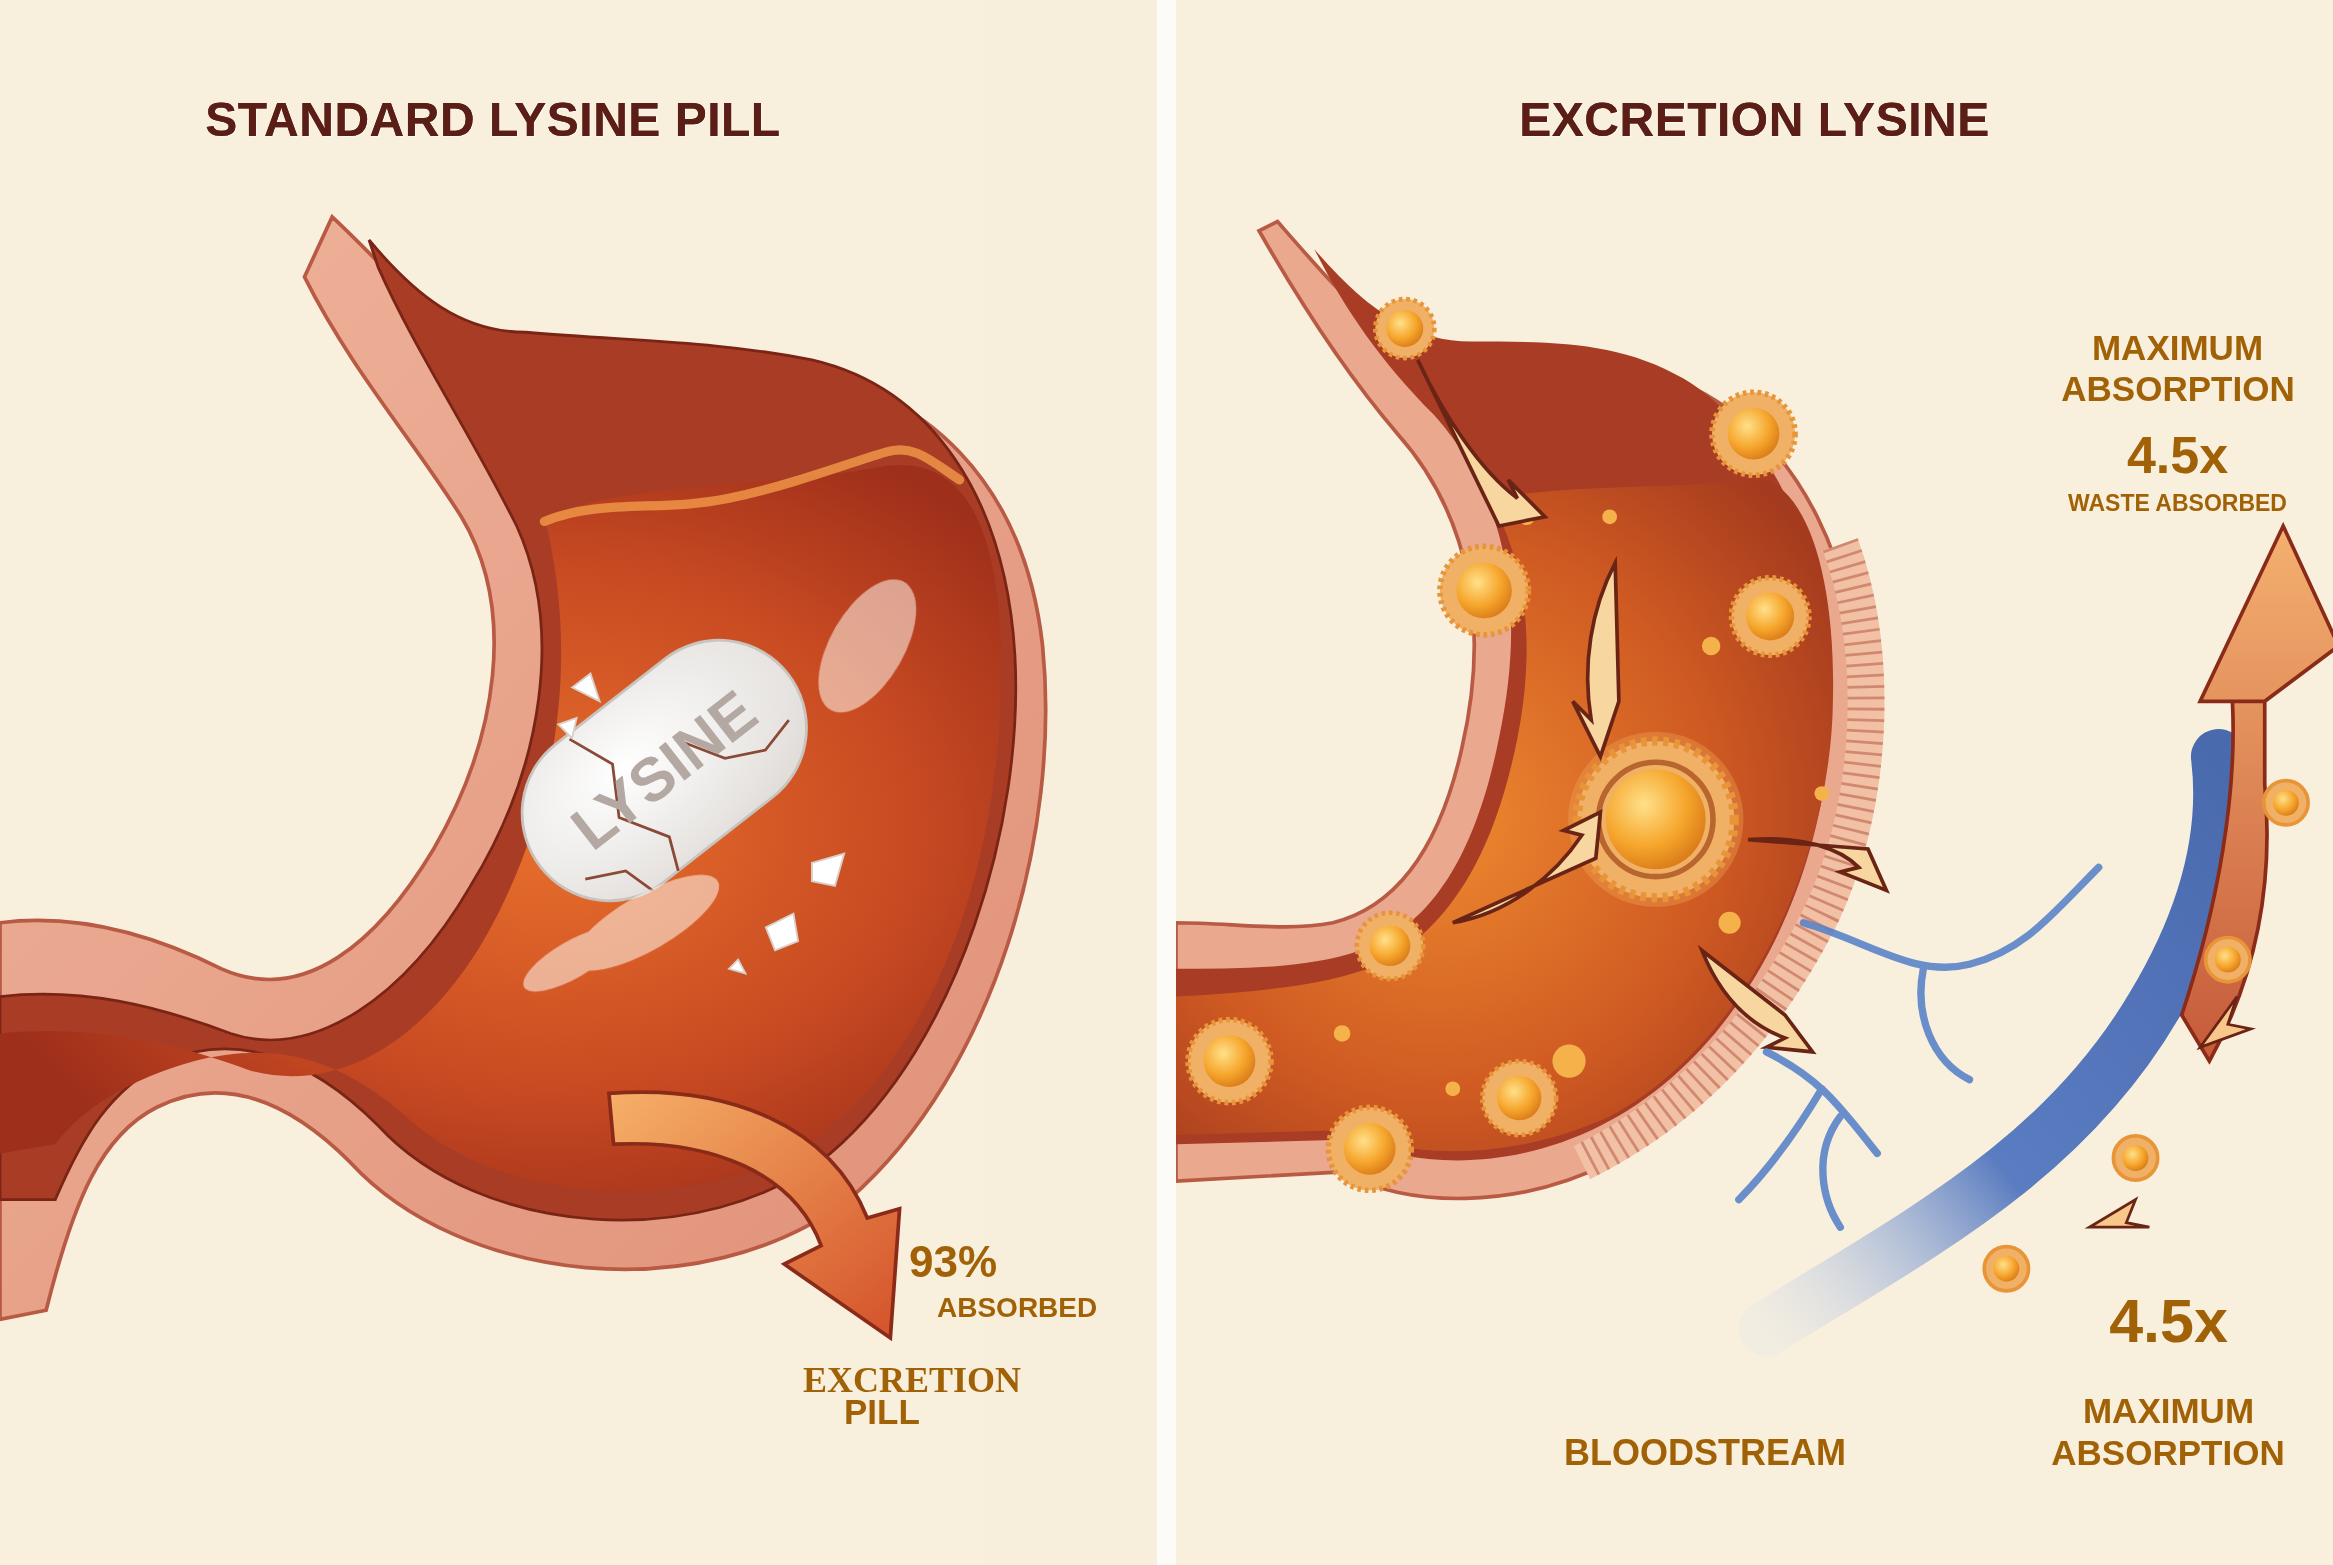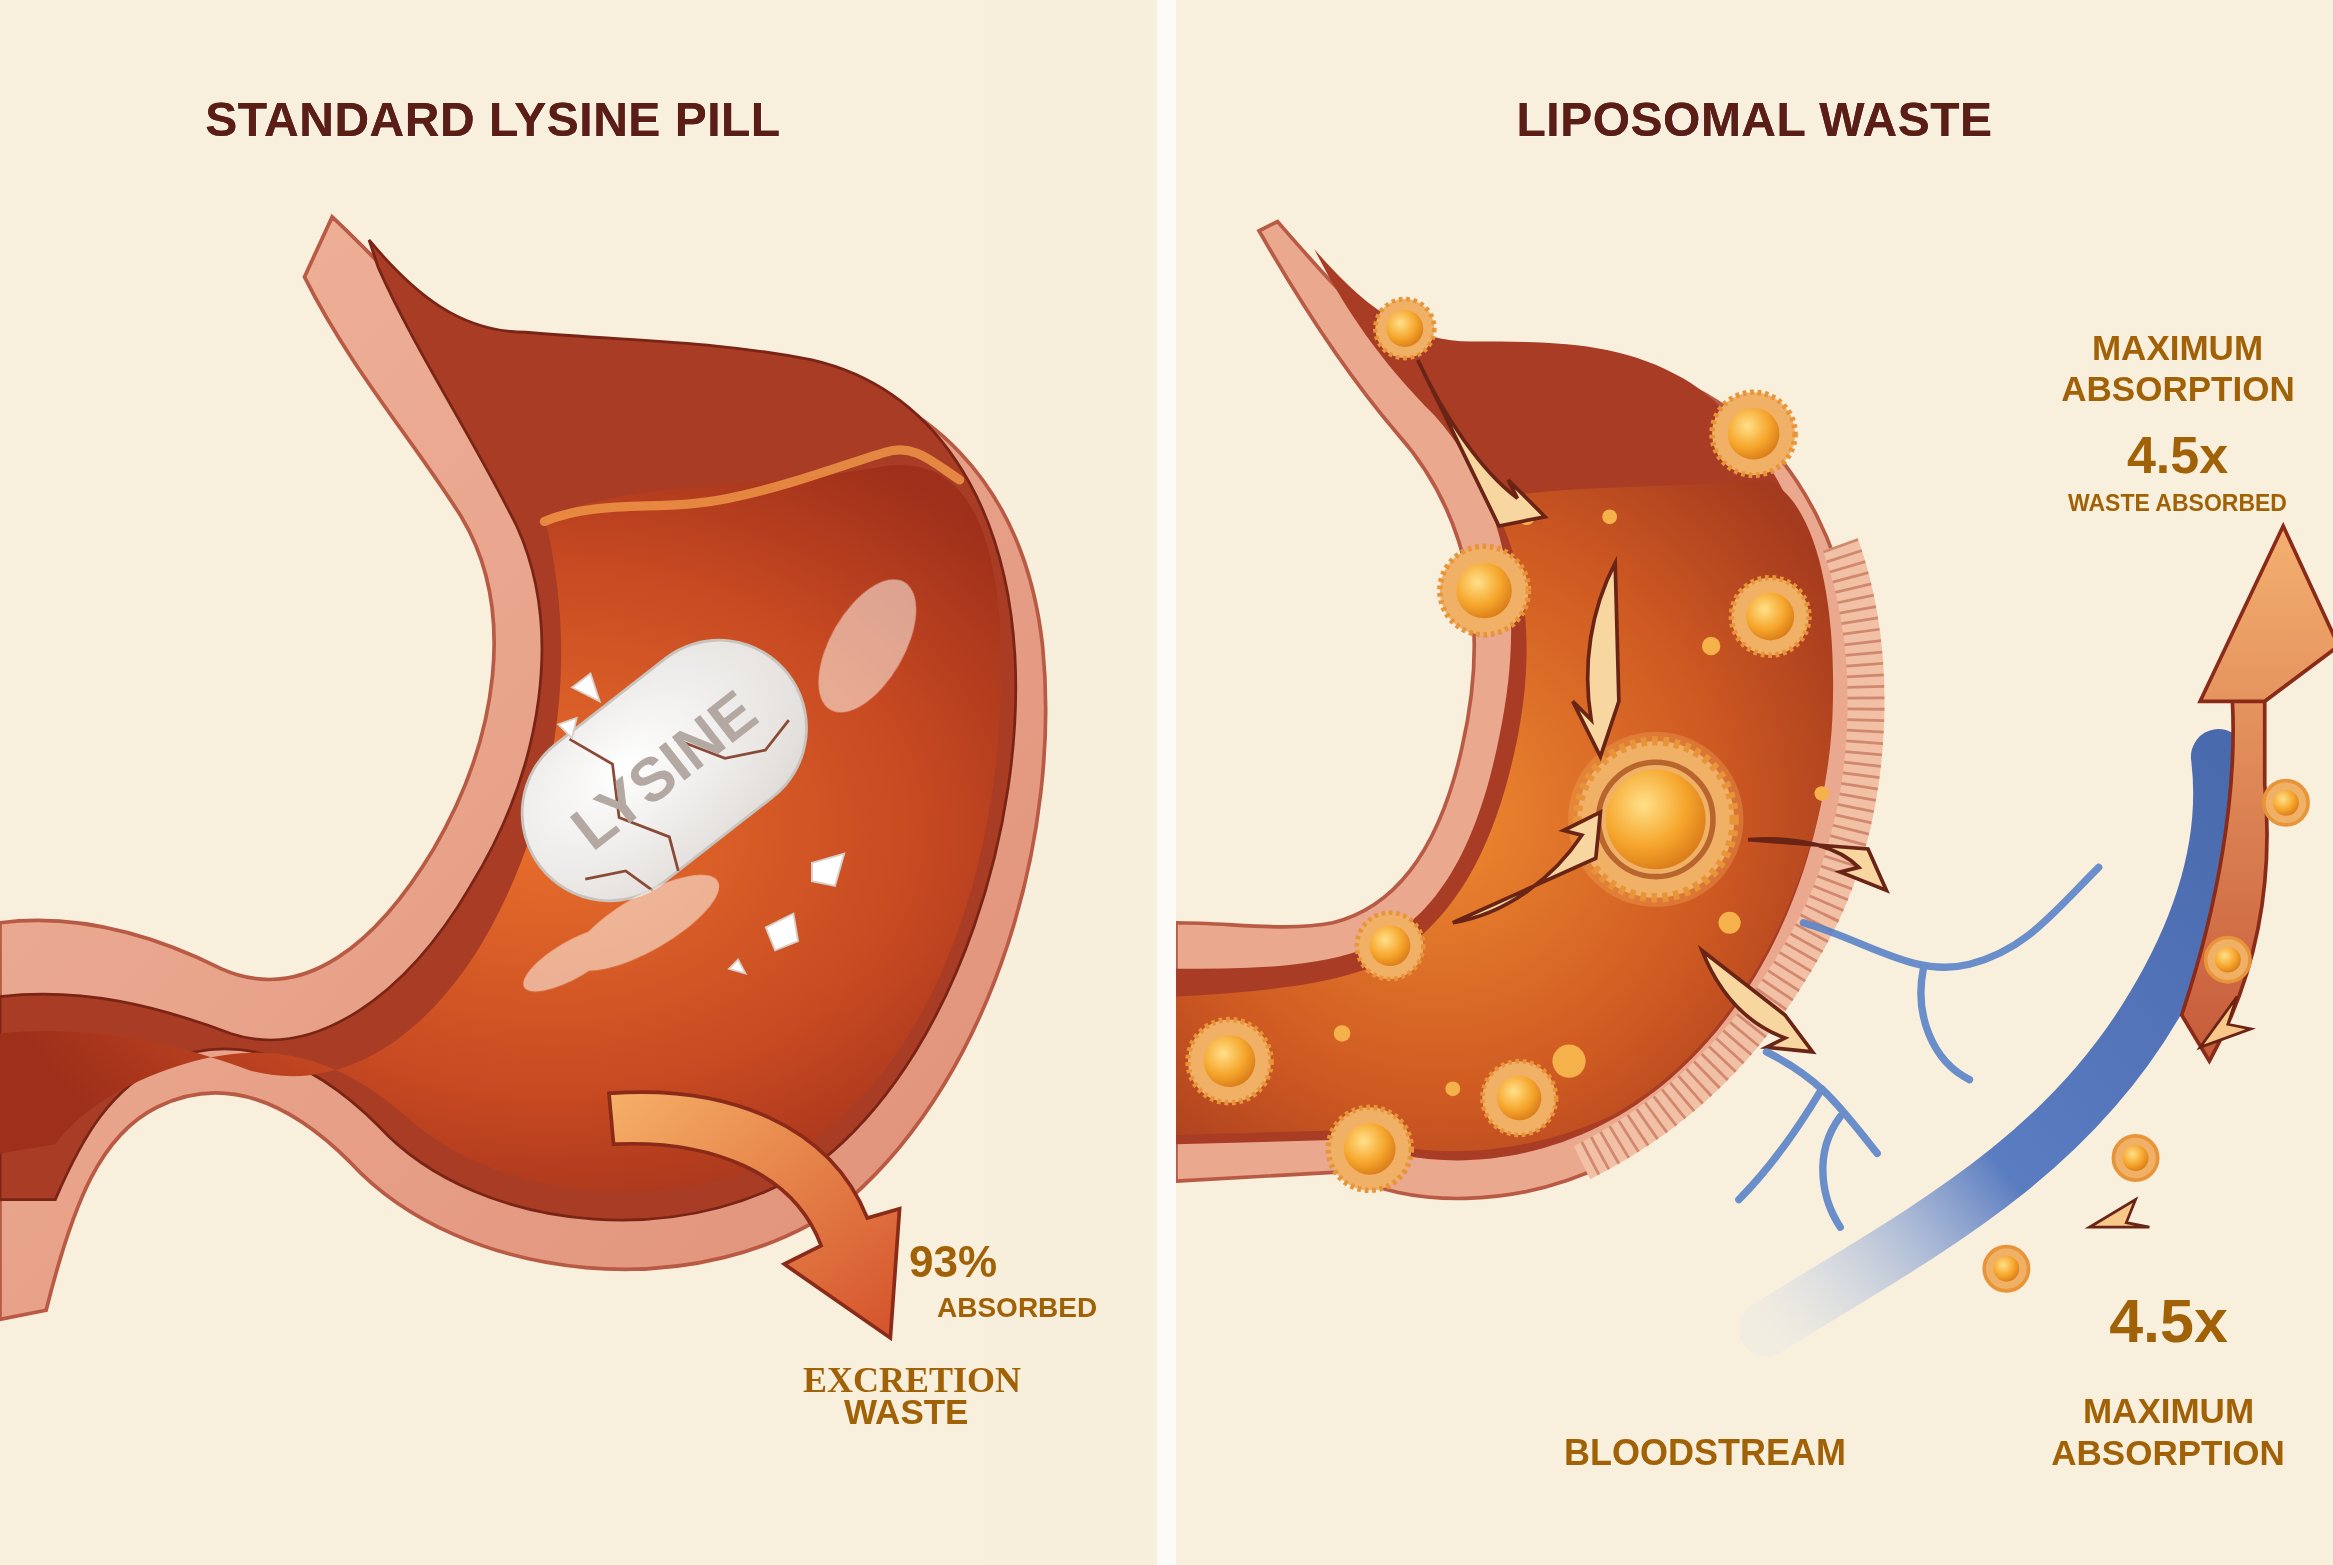--- a/index.html
+++ b/index.html
@@ -72,26 +72,26 @@
       <ellipse cx="700" cy="1000" rx="90" ry="30" transform="rotate(-30 700 1000)"></ellipse>
       <ellipse cx="620" cy="1040" rx="60" ry="20" transform="rotate(-30 620 1040)"></ellipse>
       <ellipse cx="940" cy="700" rx="40" ry="80" transform="rotate(30 940 700)"></ellipse>
     </g>
 
     <path d="M660,1185 C790,1175 900,1220 940,1320 L975,1310 L965,1450 L850,1370 L890,1350 C860,1270 770,1235 665,1240 Z" fill="url(#arrowL)" stroke="#8a2a18" stroke-width="4"></path>
   </svg>
 
   <div class="label" style="left:909px;top:1237px;font-size:44px;">93%</div>
   <div class="label" style="left:937px;top:1292px;font-size:28px;">ABSORBED</div>
-  <div class="label" style="left:844px;top:1392px;font-size:35px;">WASTE</div>
+  <div class="label" style="left:844px;top:1392px;font-size:35px;">PILL</div>
   <div class="label" style="left:803px;top:1360px;font-size:36px;font-family:Liberation Serif, serif;">EXCRETION</div>
 </div>
 
 <div class="panel" id="panel-right">
-  <div class="title">LIPOSOMAL WASTE</div>
+  <div class="title">EXCRETION LYSINE</div>
 
   <svg width="1157" height="1565" viewBox="0 0 1254 1696">
     <defs>
       <radialGradient id="acidR" cx="0.4" cy="0.5" r="0.7">
         <stop offset="0" stop-color="#ee8a30"></stop>
         <stop offset="0.6" stop-color="#cf5a22"></stop>
         <stop offset="1" stop-color="#a43a1e"></stop>
       </radialGradient>
       <radialGradient id="lipoCore" cx="0.38" cy="0.35" r="0.7">
         <stop offset="0" stop-color="#ffe08a"></stop>

